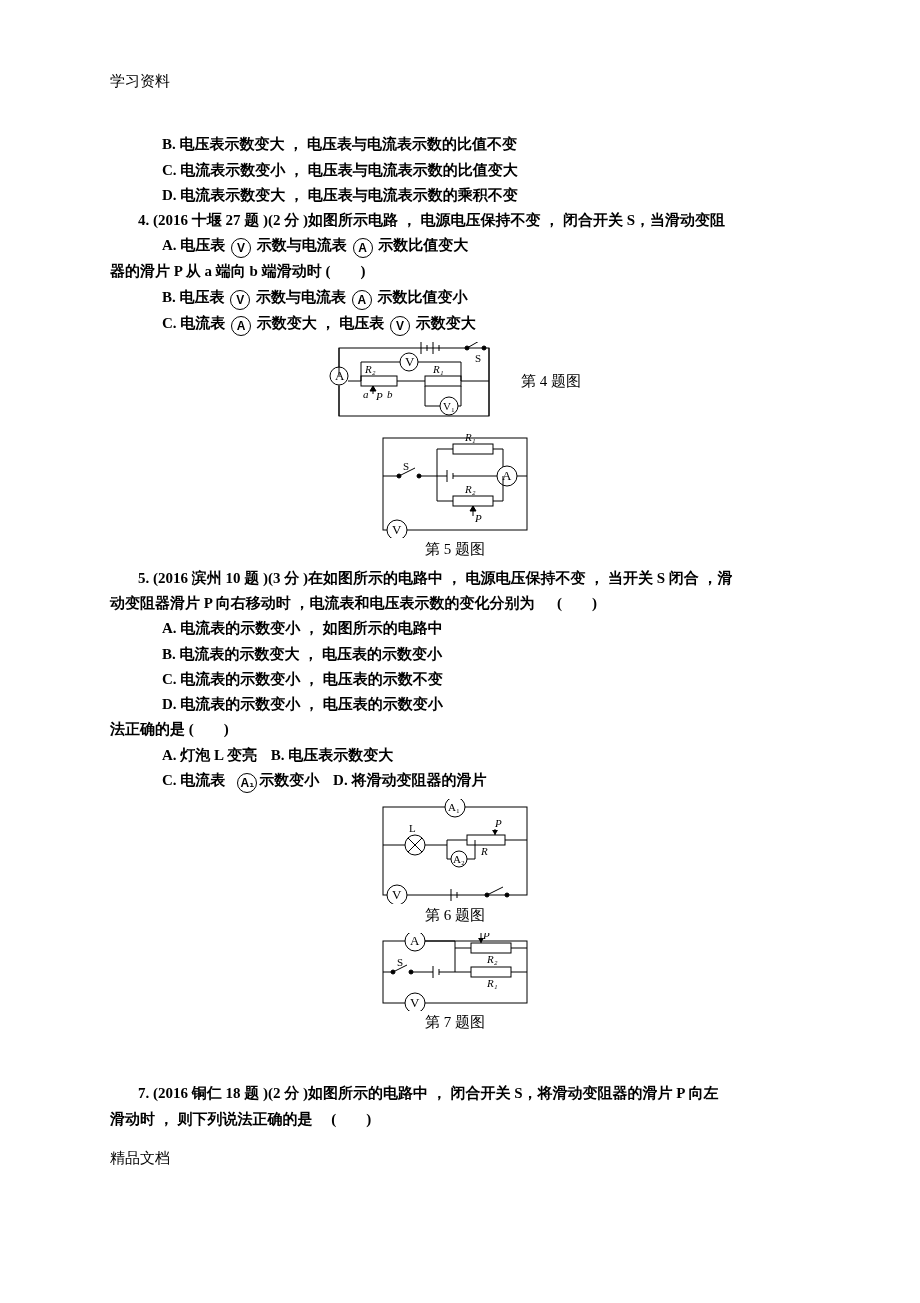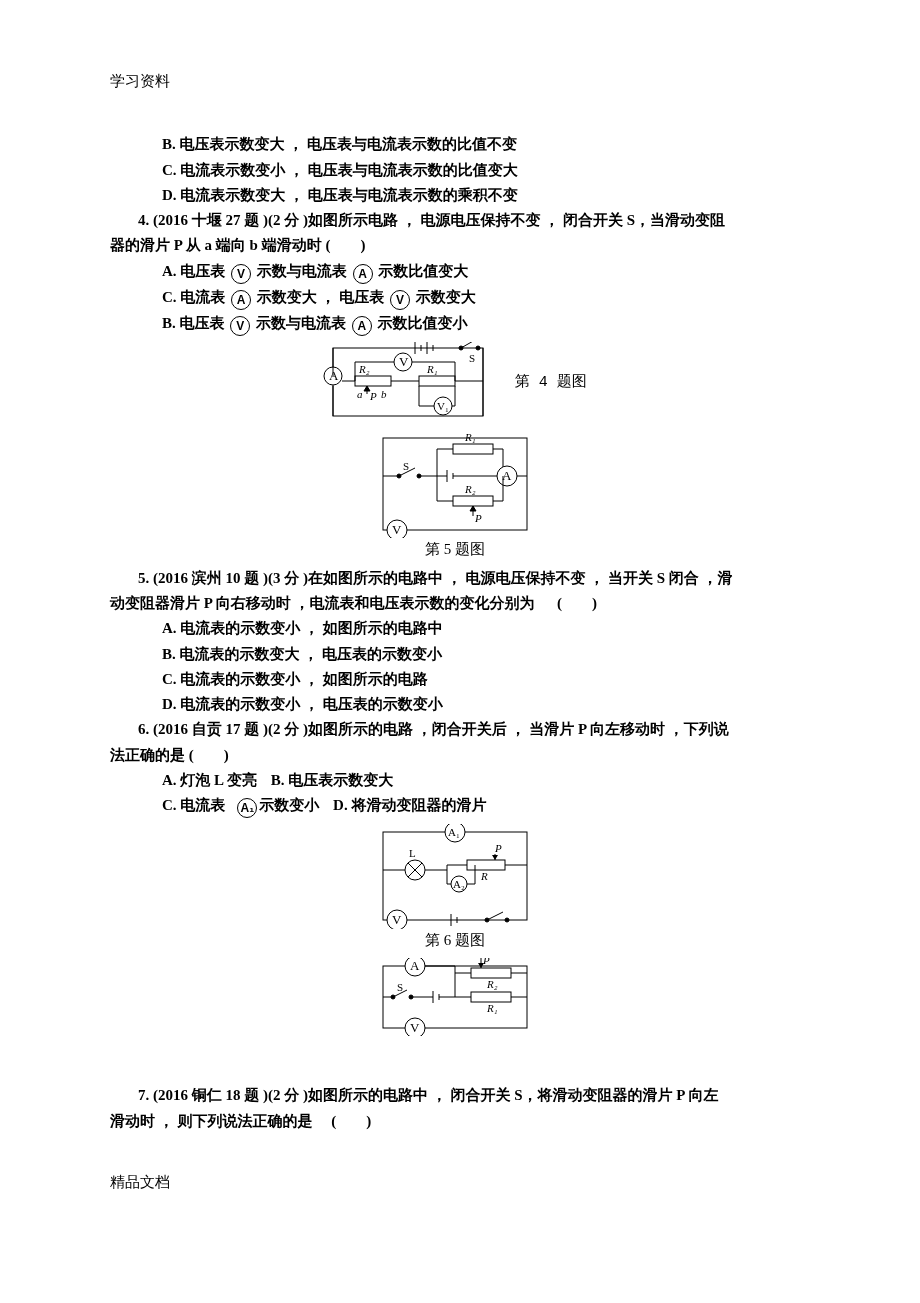--- a/index.html
+++ b/index.html
@@ -28,63 +28,63 @@
     width: 18px; height: 18px;
     border: 1px solid #000;
     border-radius: 50%;
     text-align: center;
     line-height: 18px;
     font-size: 12px;
     font-family: Arial, sans-serif;
     vertical-align: -2px;
     margin: 0 2px;
   }
-  .bottom-label { margin-top: 38px; font-family: Liberation Serif, serif; }
+  .bottom-label { margin-top: 16px; font-family: Liberation Serif, serif; }
   svg { display: block; margin: 0 auto; }
   .svg-txt { font-family: "Times New Roman", serif; font-size: 13px; }
   .svg-txt-s { font-family: "Times New Roman", serif; font-size: 11px; }
   .fig-inline { display:inline-block; vertical-align:middle; }
   .spaced span.part { margin-right: 10px; margin-top: 28px; }
-  .row-after-svg { margin-left: 18px; font-family: Liberation Mono, monospace; }
+  .row-after-svg { margin-left: 18px; }
 </style>
 </head>
 <body>
 
 <div class="page">
 
   <div class="top-label">
     <span>学习资料</span>
   </div>
 
   <div class="line indent1">B.  电压表示数变大  ， 电压表与电流表示数的比值不变</div>
   <div class="line indent1">C.  电流表示数变小  ， 电压表与电流表示数的比值变大</div>
   <div class="line indent1">D.  电流表示数变大  ， 电压表与电流表示数的乘积不变</div>
 
   <div class="line indent0">4. (2016 十堰  27 题 )(2 分 )如图所示电路  ， 电源电压保持不变  ， 闭合开关  S，当滑动变阻</div>
-  <div class="line">器的滑片  P 从  a 端向  b  端滑动时 (　　)</div>
   <div class="line indent1">
     <span>A.  电压表</span>
     <span class="circled">V</span>
     <span>示数与电流表</span>
     <span class="circled">A</span>
     <span>示数比值变大</span>
   </div>
+  <div class="line">器的滑片  P 从  a 端向  b  端滑动时 (　　)</div>
+  <div class="line indent1">
+    <span>B.  电压表</span>
+    <span class="circled">V</span>
+    <span>示数与电流表</span>
+    <span class="circled">A</span>
+    <span>示数比值变小</span>
+  </div>
   <div class="line indent1">
     <span>C.  电流表</span>
     <span class="circled">A</span>
     <span>示数变大 ，  电压表</span>
     <span class="circled">V</span>
     <span>示数变大</span>
-  </div>
-  <div class="line indent1">
-    <span>B.  电压表</span>
-    <span class="circled">V</span>
-    <span>示数与电流表</span>
-    <span class="circled">A</span>
-    <span>示数比值变小</span>
   </div>
 
   <div class="figure-block">
     <span class="fig-inline">
     <svg width="170" height="82">
       <g stroke="#000" stroke-width="1" fill="none">
         <rect x="10" y="6" width="150" height="68"></rect>
 
         <circle cx="138" cy="6" r="2" fill="#000"></circle>
         <circle cx="155" cy="6" r="2" fill="#000"></circle>
@@ -176,24 +176,23 @@
       <text x="100" y="92" class="svg-txt-s" font-style="italic">P</text>
       <text x="28" y="40" class="svg-txt-s">S</text>
     </svg>
     <div class="figure-caption">第 5 题图</div>
   </div>
 
   <div class="line indent0">5. (2016 滨州  10 题 )(3 分 )在如图所示的电路中  ， 电源电压保持不变  ， 当开关  S 闭合 ，滑</div>
   <div class="line">动变阻器滑片  P 向右移动时 ，电流表和电压表示数的变化分别为 　 (　　)</div>
   <div class="line indent1">A.  电流表的示数变小  ，  如图所示的电路中</div>
   <div class="line indent1">B.  电流表的示数变大  ，  电压表的示数变小</div>
-  <div class="line indent1">C.  电流表的示数变小  ，  如图所示的电路</div>
+  <div class="line indent1">C.  电流表的示数变小  ，  电压表的示数不变</div>
   <div class="line indent1">D.  电流表的示数变小  ，  电压表的示数变小</div>
 
-  <div class="line indent0">6. (2016 自贡  17 题 )(2 分 )如图所示的电路  ，闭合开关后 ， 当滑片  P 向左移动时  ，下列说</div>
   <div class="line">法正确的是 (　　)</div>
   <div class="line indent1 spaced">
     <span class="part">A.  灯泡  L 变亮</span>
     <span class="part">B.  电压表示数变大</span>
   </div>
   <div class="line indent1 spaced">
     <span class="part">C.  电流表</span><span class="circled">A₁</span><span class="part">示数变小</span>
     <span class="part">D.  将滑动变阻器的滑片</span>
   </div>
 
@@ -272,20 +271,21 @@
 
         <circle cx="40" cy="70" r="10" fill="#fff"></circle>
       </g>
       <text x="35" y="12" class="svg-txt">A</text>
       <text x="35" y="74" class="svg-txt">V</text>
       <text x="22" y="33" class="svg-txt-s">S</text>
       <text x="108" y="6" class="svg-txt-s" font-style="italic">P</text>
       <text x="112" y="30" class="svg-txt-s" font-style="italic">R₂</text>
       <text x="112" y="54" class="svg-txt-s" font-style="italic">R₁</text>
     </svg>
+    <div class="figure-caption">第  7 题图</div>
   </div>
 
   <div style="height:40px"></div>
   <div class="line indent0">7. (2016 铜仁  18 题 )(2 分 )如图所示的电路中  ， 闭合开关  S，将滑动变阻器的滑片  P 向左</div>
   <div class="line">滑动时 ， 则下列说法正确的是 　(　　)</div>
 
   <div class="bottom-label">
     <span>精品文档</span>
   </div>
 

